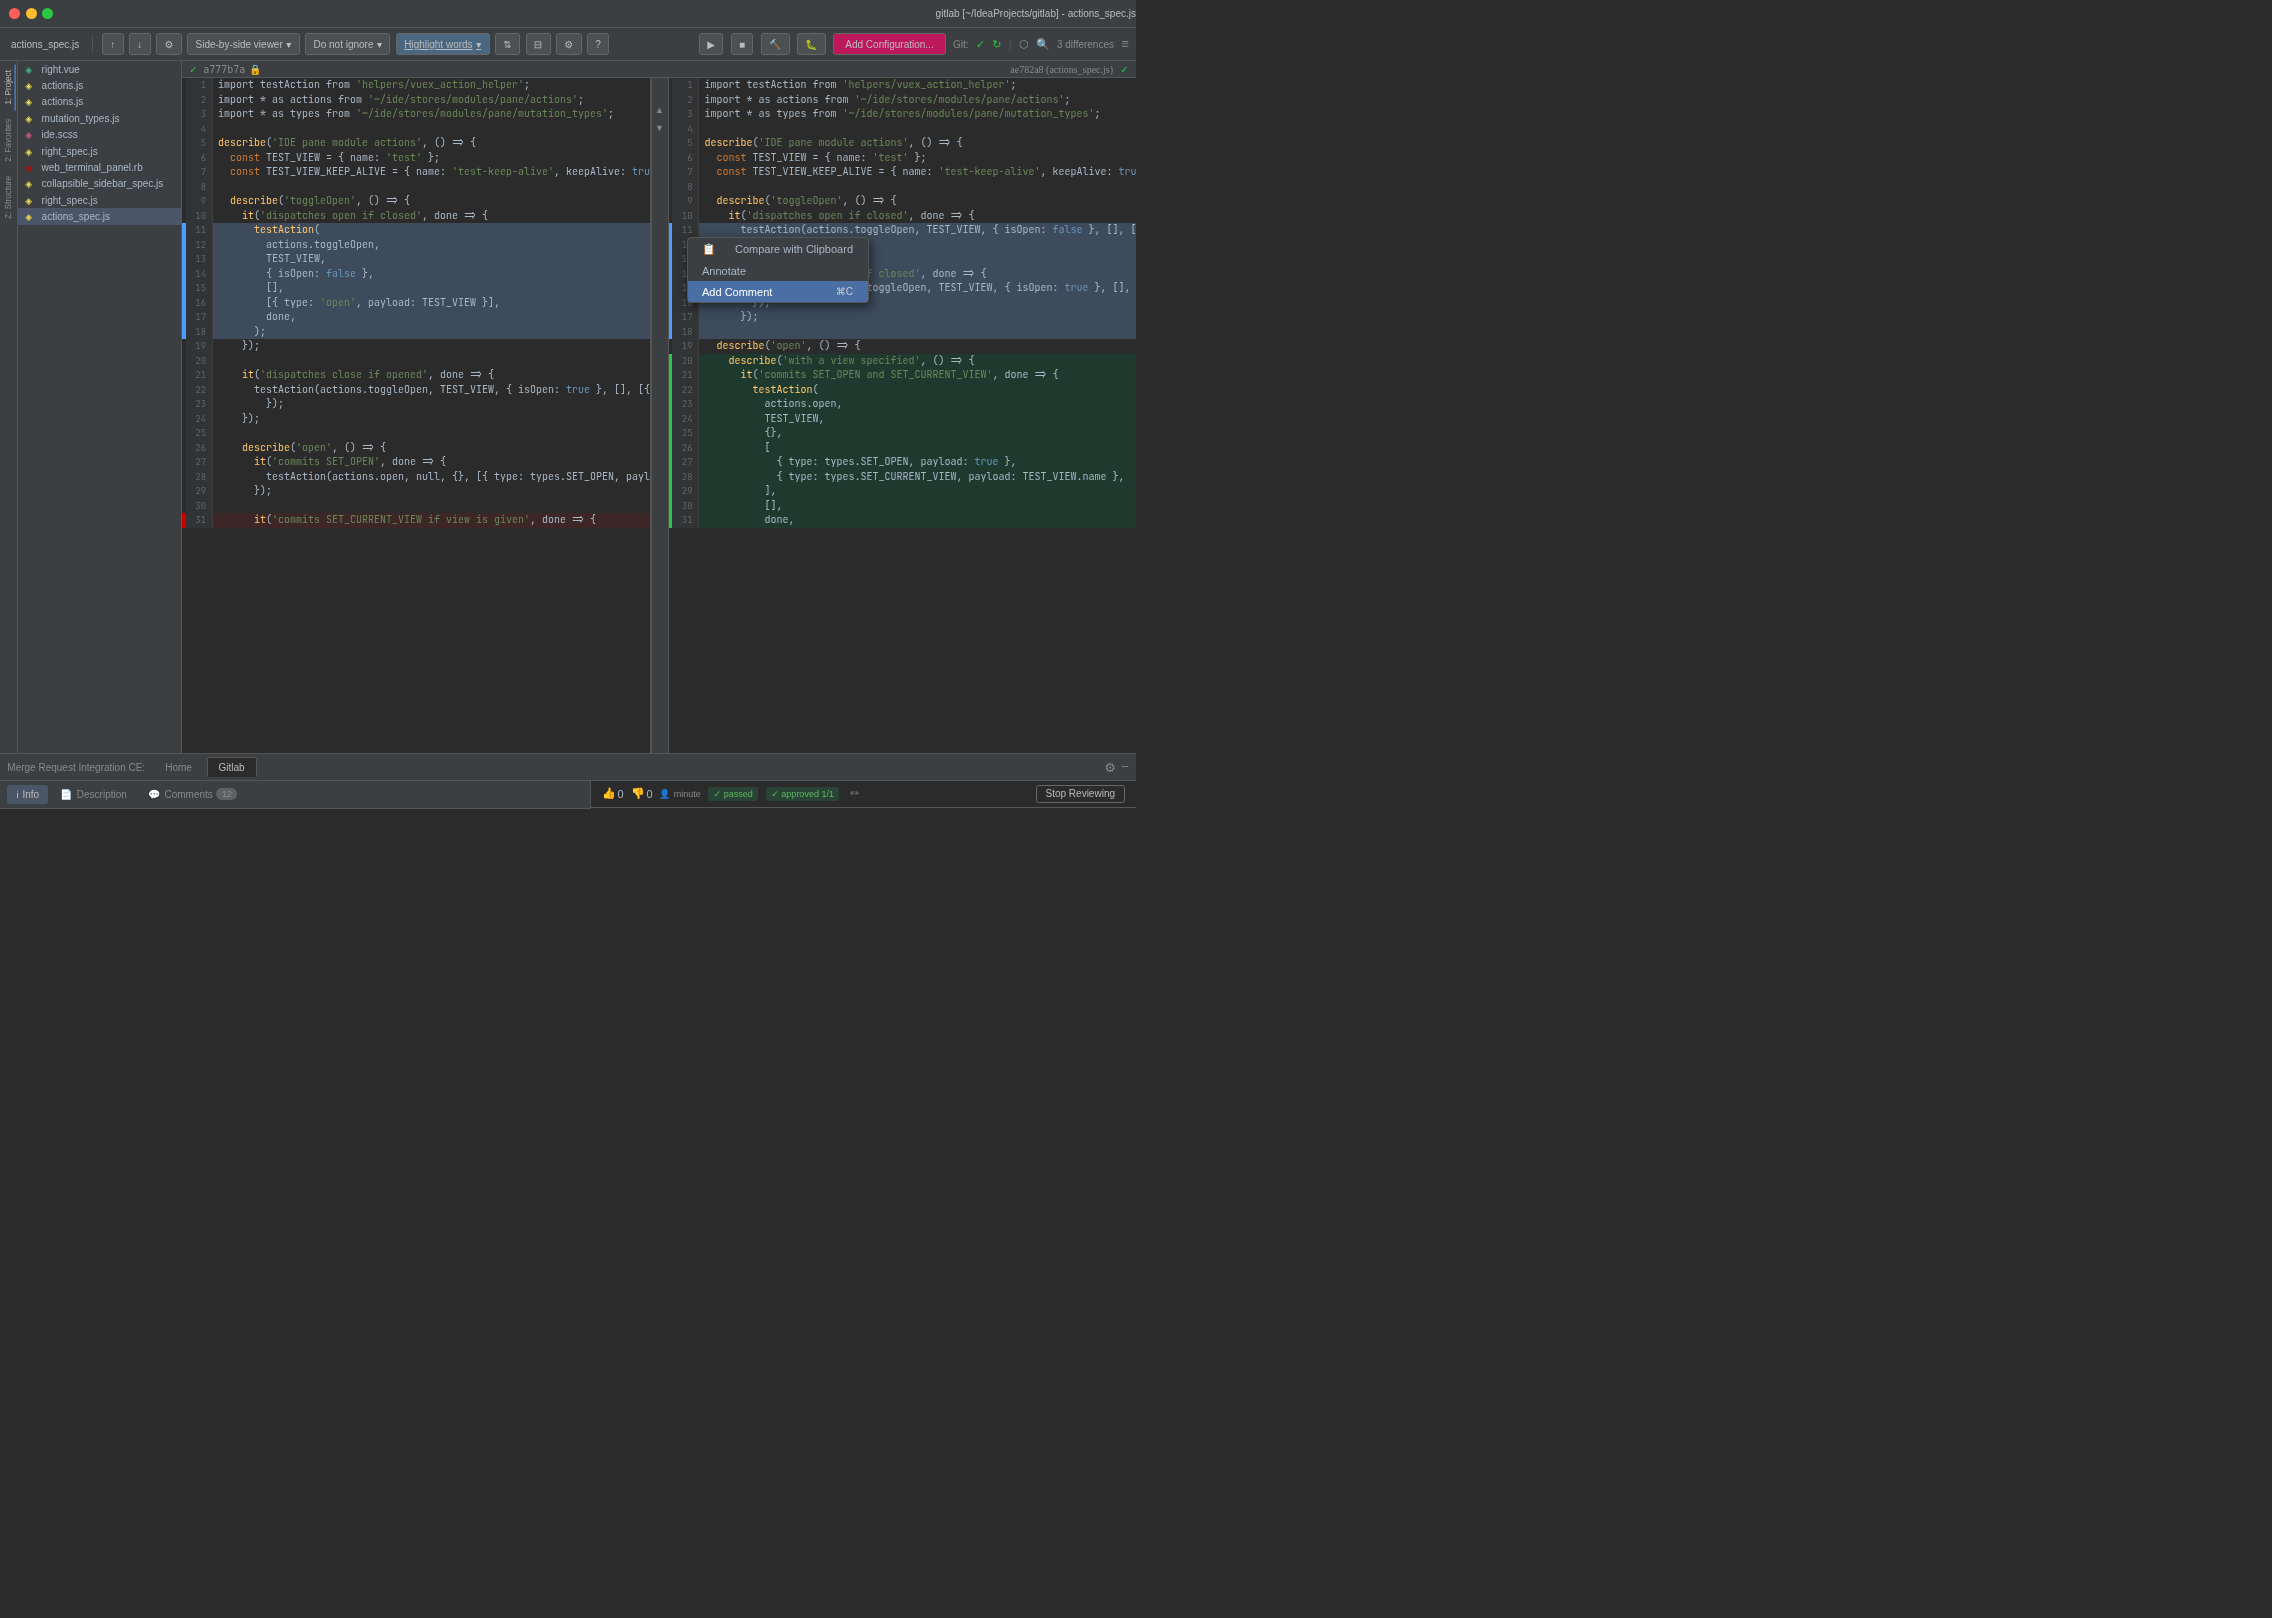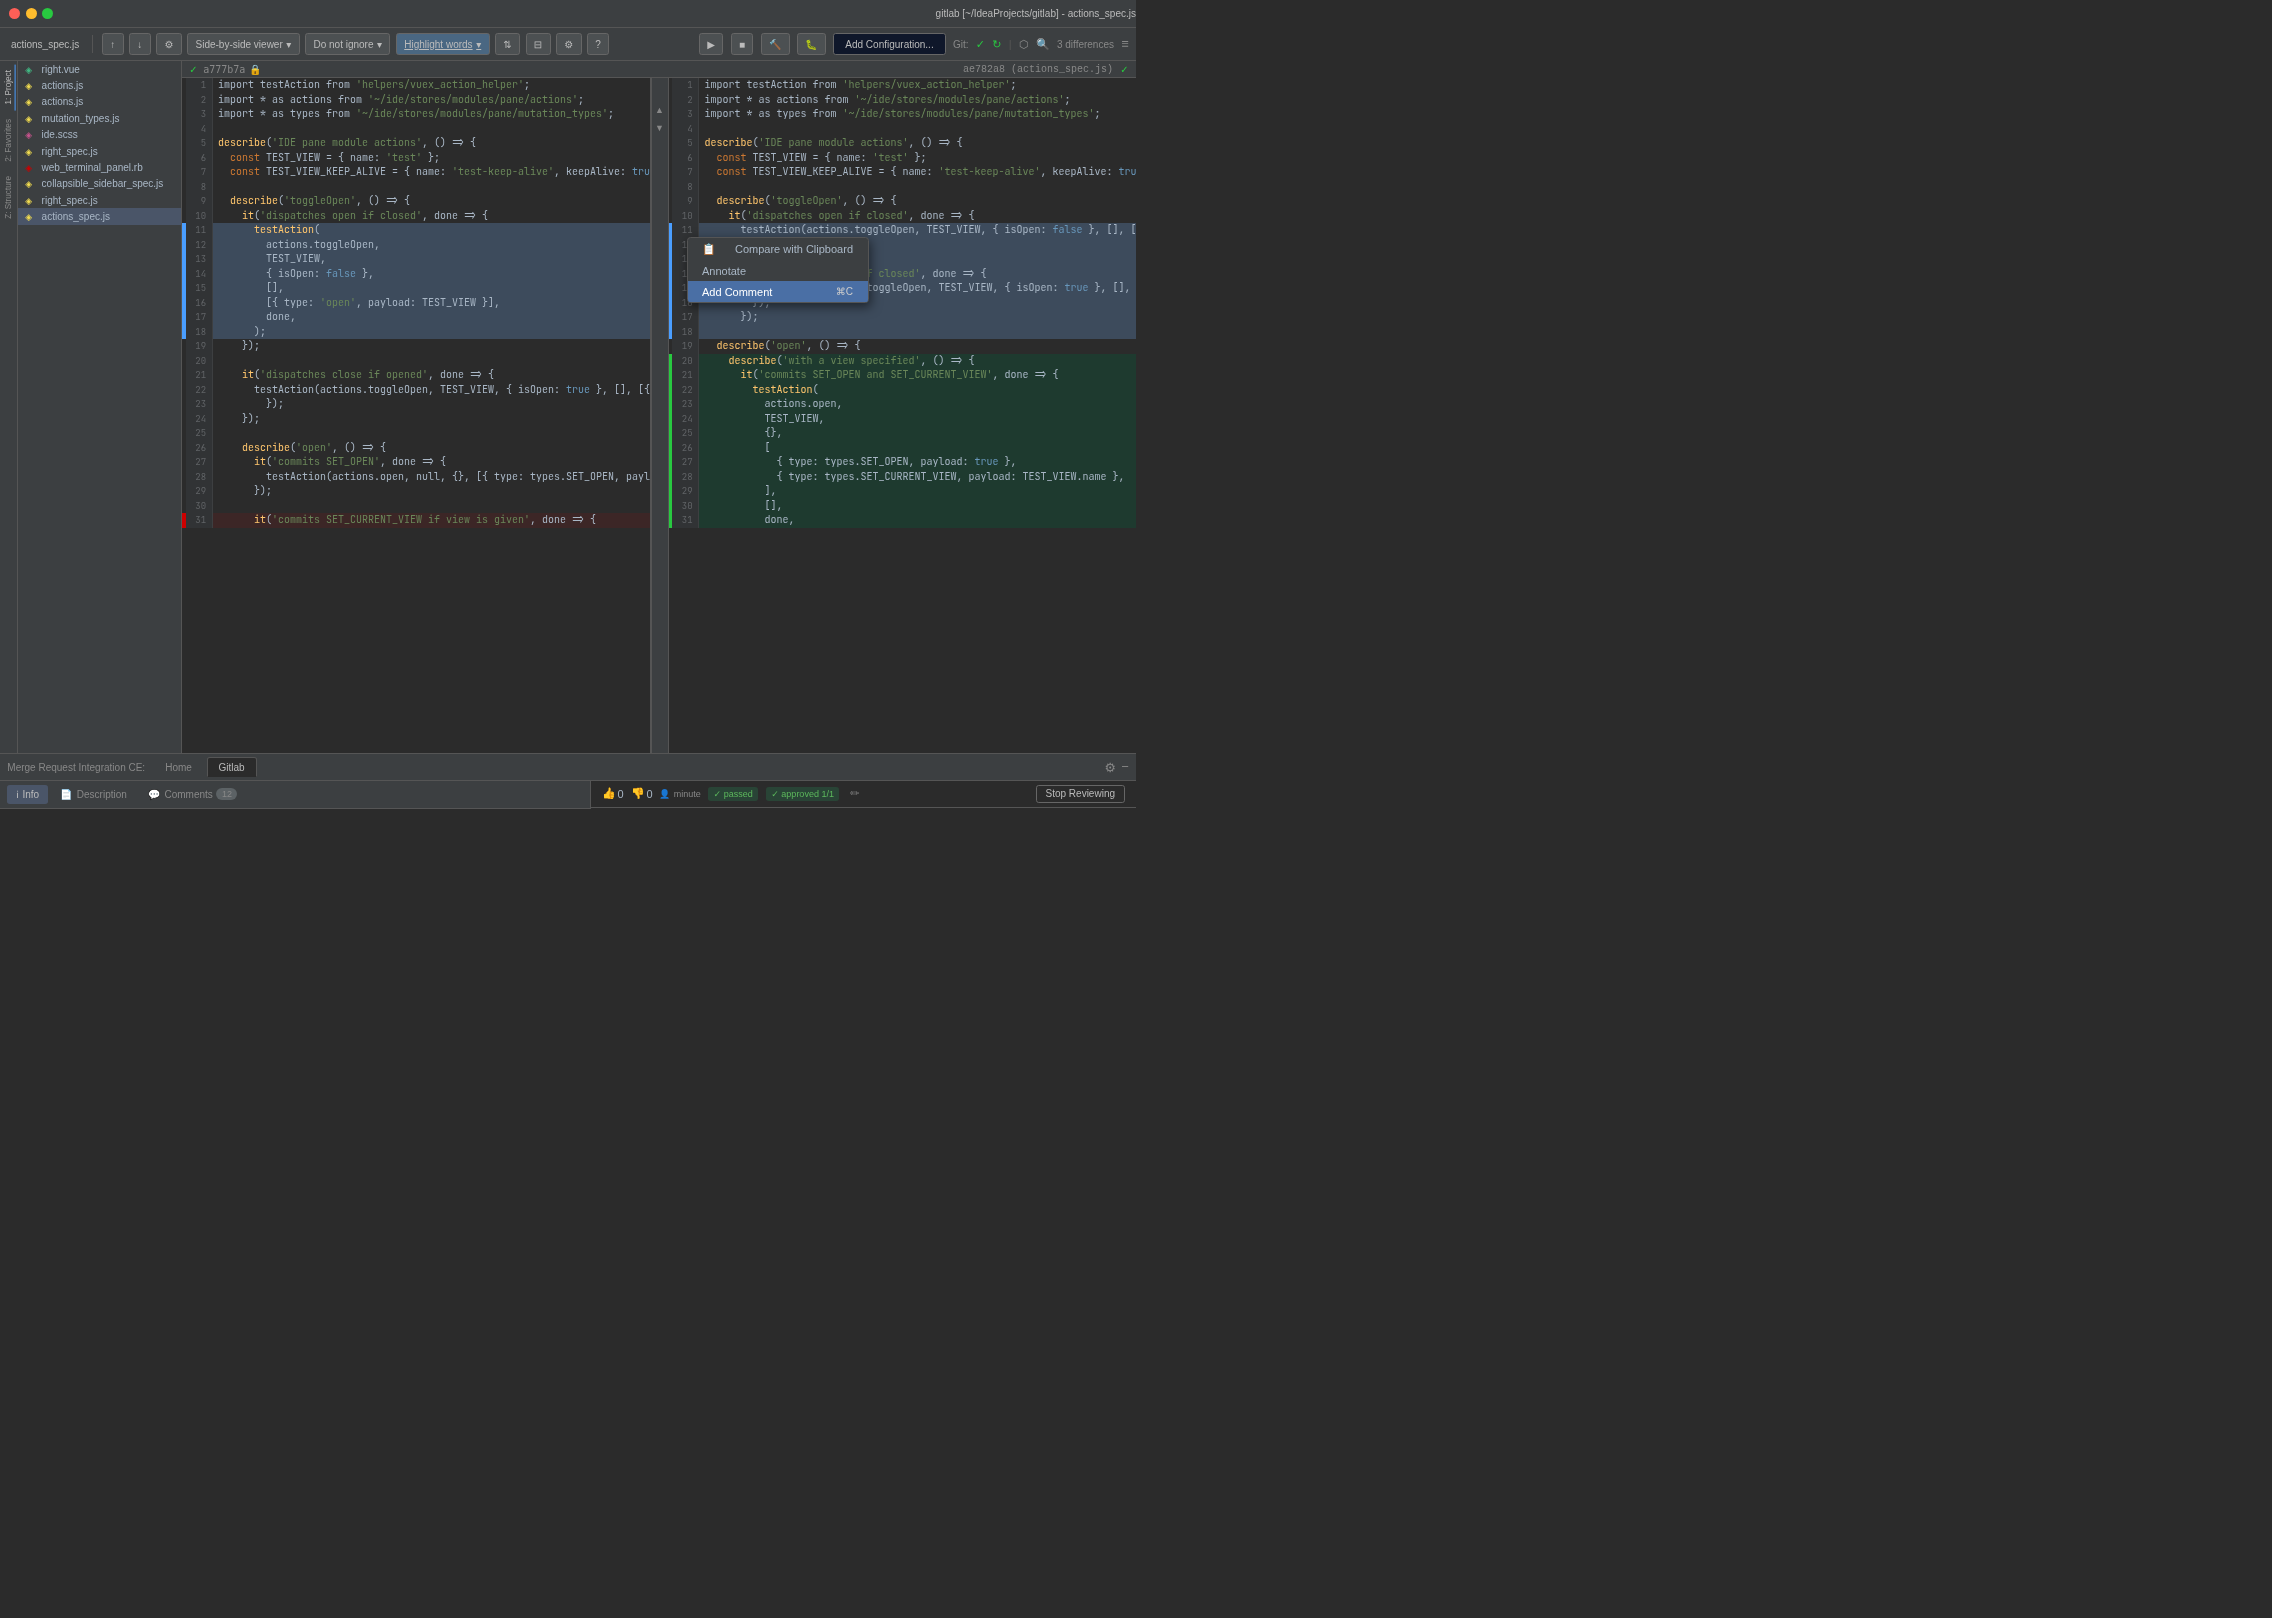--- a/index.html
+++ b/index.html
@@ -13,21 +13,21 @@
     .tl-yellow { background: #ffbd2e; }
     .tl-green { background: #28c940; }
     .title-text { font-size: 10px; color: #bbb; }
     
     
     .toolbar { background: #3c3f41; height: 33px; display: flex; align-items: center; padding: 0 7.3px; gap: 5.5px; border-bottom: 0.9px solid #555; }
     .toolbar-btn { background: #4c5052; border: 0.9px solid #666; border-radius: 2.7px; color: #bbb; padding: 1.8px 7.3px; font-size: 10px; cursor: pointer; display: flex; align-items: center; gap: 3.6px; height: 22px; white-space: nowrap; }
     .toolbar-btn.active { background: #4a6782; text-decoration: underline; }
     .toolbar-sep { width: 0.9px; height: 18px; background: #555; margin: 0 3.6px; }
     .toolbar-right { margin-left: auto; display: flex; align-items: center; gap: 7.3px; }
-    .add-config-btn { background: #0f172a; border: 0.9px solid #666; border-radius: 2.7px; color: #bbb; padding: 1.8px 11px; font-size: 10px; cursor: pointer; height: 22px; }
+    .add-config-btn { background: #be185d; border: 0.9px solid #666; border-radius: 2.7px; color: #bbb; padding: 1.8px 11px; font-size: 10px; cursor: pointer; height: 22px; }
     
     
     .main-layout { display: flex; height: calc(100% - 25.5px - 33px - 33px - 25.5px); }
     
     
     .sidebar { width: 164px; background: #3c3f41; border-right: 0.9px solid #555; overflow: hidden; display: flex; flex-direction: column; }
     .sidebar-items { overflow-y: auto; flex: 1; }
     .sidebar-item { display: flex; align-items: center; gap: 3.6px; padding: 2.7px 7.3px; cursor: pointer; font-size: 10px; color: #a9b7c6; }
     .sidebar-item.active { background: #4a5568; }
     .file-icon { width: 12.7px; height: 9px; display: inline-block; font-size: 9px; }
@@ -234,21 +234,21 @@
     </div>
   </div>
 
   <div class="diff-area">
 
     <div style="display:flex;align-items:center;background:#3c3f41;border-bottom:0.9px solid #555;padding:2.7px 7.3px;font-size:10px;">
       <span style="color:#28c940;margin-right:5.5px;">✓</span>
       <span style="color:#888;margin-right:3.6px;font-family:monospace;">a777b7a</span>
       <span style="color:#888;margin-right:7.3px;">🔒</span>
       <div style="flex:1"></div>
-      <span style="color:#888;font-family:Liberation Mono, monospace;margin-right:7.3px;margin-left:12px;">ae782a8 (actions_spec.js)</span>
+      <span style="color:#888;font-family:Liberation Serif, serif;margin-right:7.3px;margin-left:12px;">ae782a8 (actions_spec.js)</span>
       <span style="color:#28c940;">✓</span>
     </div>
 
     <div class="diff-panels">
 
       <div class="diff-panel" style="border-right:0.9px solid #555;">
         <div class="code-area">
 
           <div class="code-line">
             <div class="line-gutter-indicator"></div>

